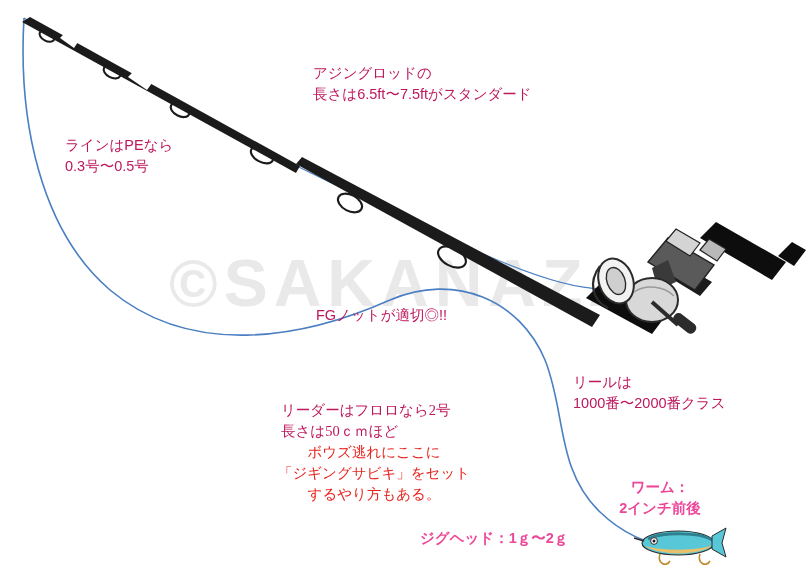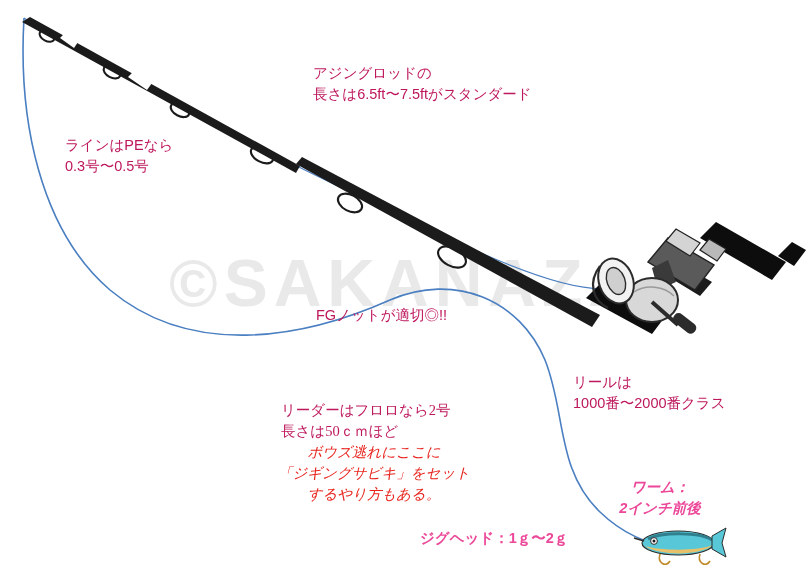--- a/index.html
+++ b/index.html
@@ -31,21 +31,21 @@
   }
   .lbl{
     position:absolute;
     font-size:14.5px;
     line-height:21px;
     color:#be185d;
     white-space:pre;
   }
   .lbl.red{ color:#ec4899; font-weight:bold; }
   .lbl.redn{ color:#e8241e; }
-  .lbl.center{ text-align:center;font-style:italic; }
+  .lbl.center{ text-align:center; }
 </style>
 </head>
 <body>
 
 <div id="stage">
 
   <div class="watermark">©SAKANAZA</div>
 
   <svg class="layer" viewBox="0 0 811 585">
 

